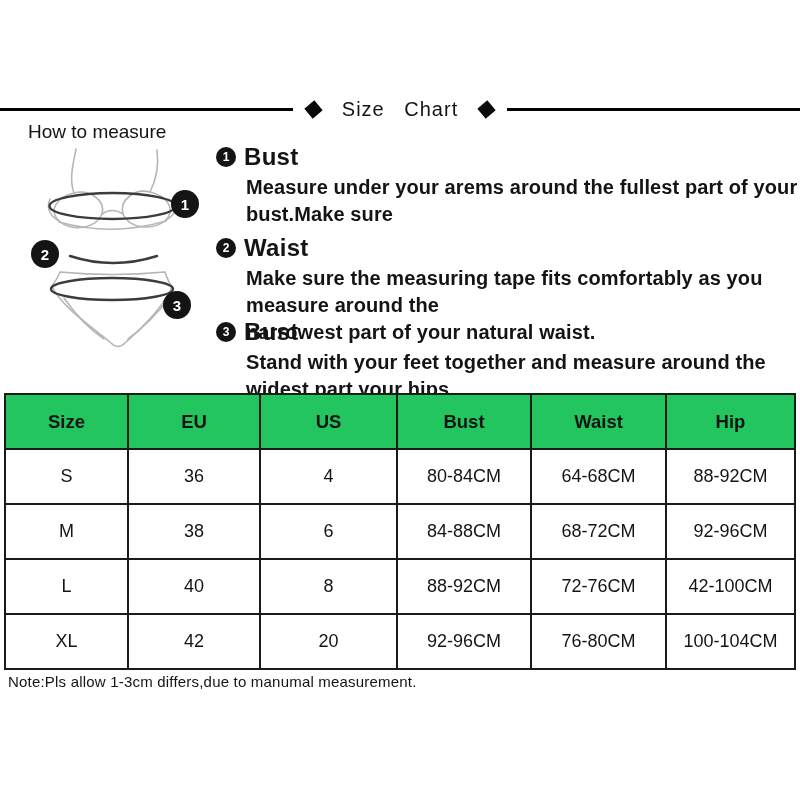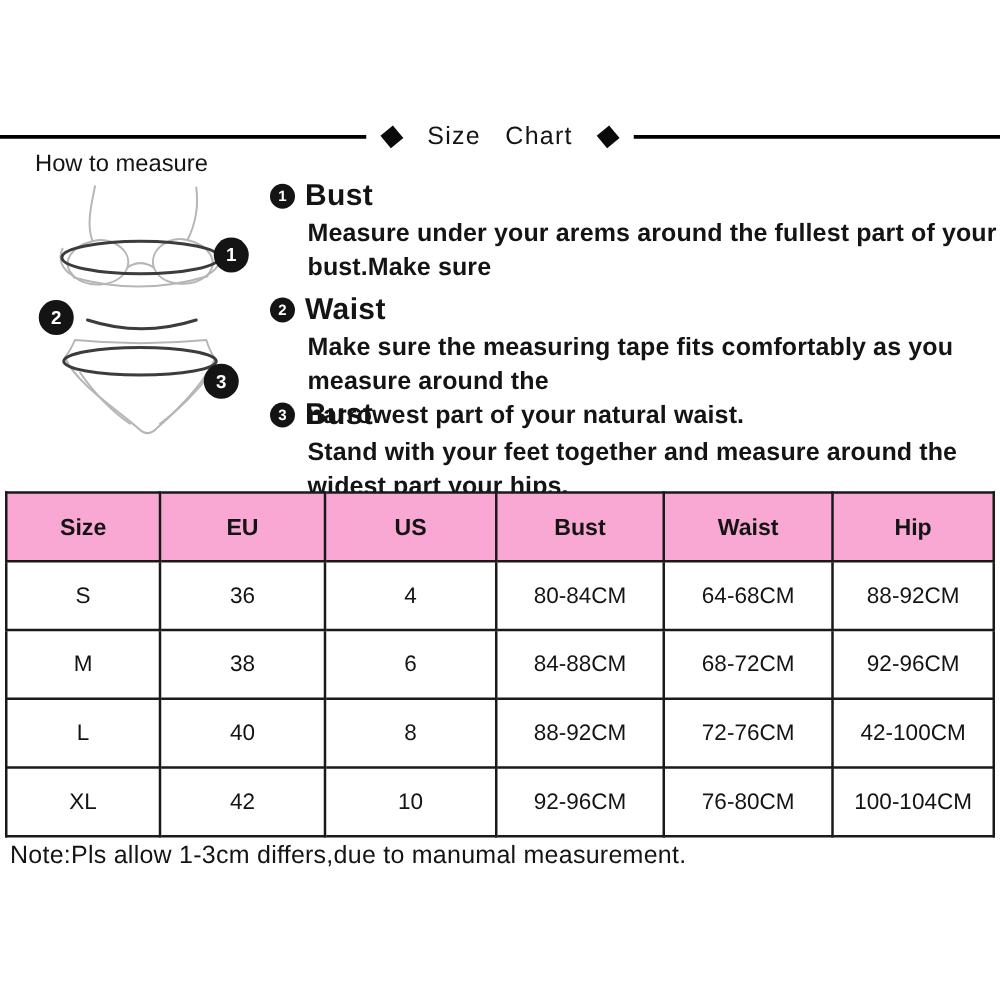--- a/index.html
+++ b/index.html
@@ -32,24 +32,24 @@
   }
   .sec-title{font-size:24px;font-weight:600;letter-spacing:0.3px;}
   .sec-desc{margin:4px 0 0 30px;font-size:20px;font-weight:600;line-height:27px;letter-spacing:0.1px;}
   
   .size-table{
     position:absolute;left:4px;top:393px;width:790px;border-collapse:collapse;table-layout:fixed;
   }
   .size-table th,.size-table td{
     border:2px solid #1a1a1a;text-align:center;vertical-align:middle;height:53px;padding:0;
   }
-  .size-table th{background:#f9a8d4;font-size:18.5px;font-weight:bold;}
+  .size-table th{background:#22c55e;font-size:18.5px;font-weight:bold;}
   .size-table td{font-size:18px;font-weight:normal;}
   
-  .note{position:absolute;left:8px;top:673px;font-size:20px;font-weight:500;letter-spacing:0.2px;}
+  .note{position:absolute;left:8px;top:673px;font-size:15px;font-weight:500;letter-spacing:0.2px;}
   svg .lineart{stroke:#b6b6b6;stroke-width:1.6;fill:none;stroke-linecap:round;}
   svg .tape{stroke:#3c3c3c;stroke-width:2.4;fill:none;stroke-linecap:round;}
 </style>
 </head>
 <body>
 
 <div class="title-row">
   <div class="rule"></div>
   <div class="diamond"></div>
   <div class="page-title">Size Chart</div>
@@ -155,21 +155,21 @@
       <td>L</td>
       <td>40</td>
       <td>8</td>
       <td>88-92CM</td>
       <td>72-76CM</td>
       <td>42-100CM</td>
     </tr>
     <tr>
       <td>XL</td>
       <td>42</td>
-      <td>10</td>
+      <td>20</td>
       <td>92-96CM</td>
       <td>76-80CM</td>
       <td>100-104CM</td>
     </tr>
   </tbody>
 </table>
 
 <div class="note">Note:Pls allow 1-3cm differs,due to manumal measurement.</div>
 
 </body></html>

